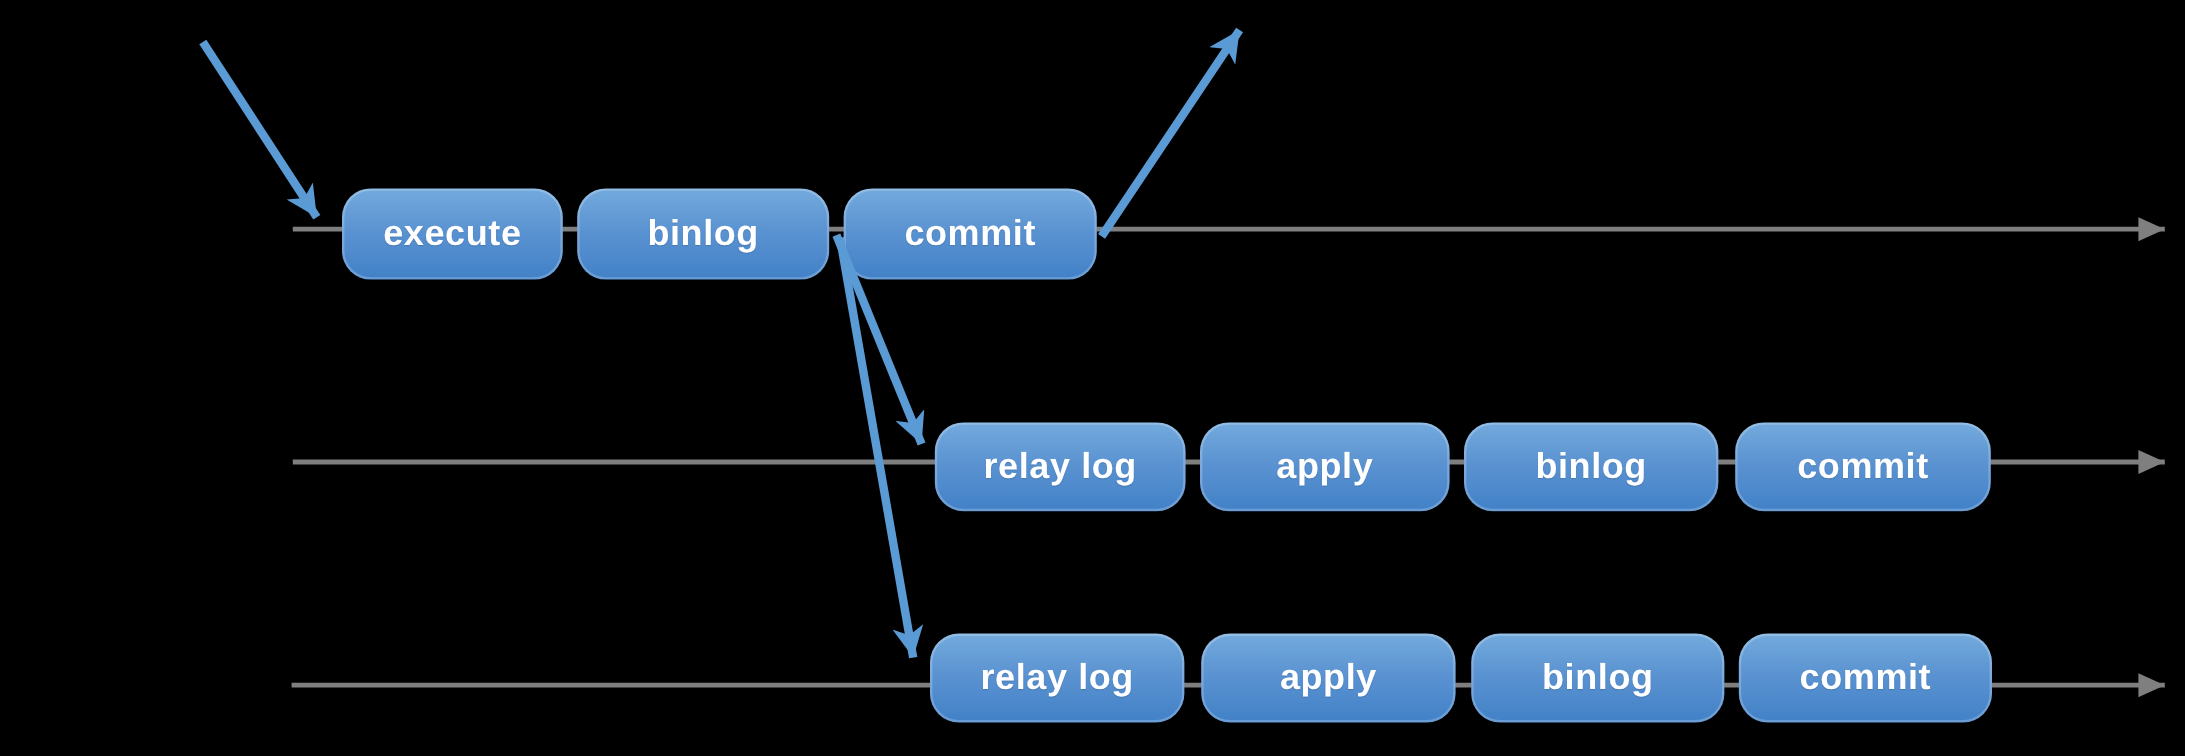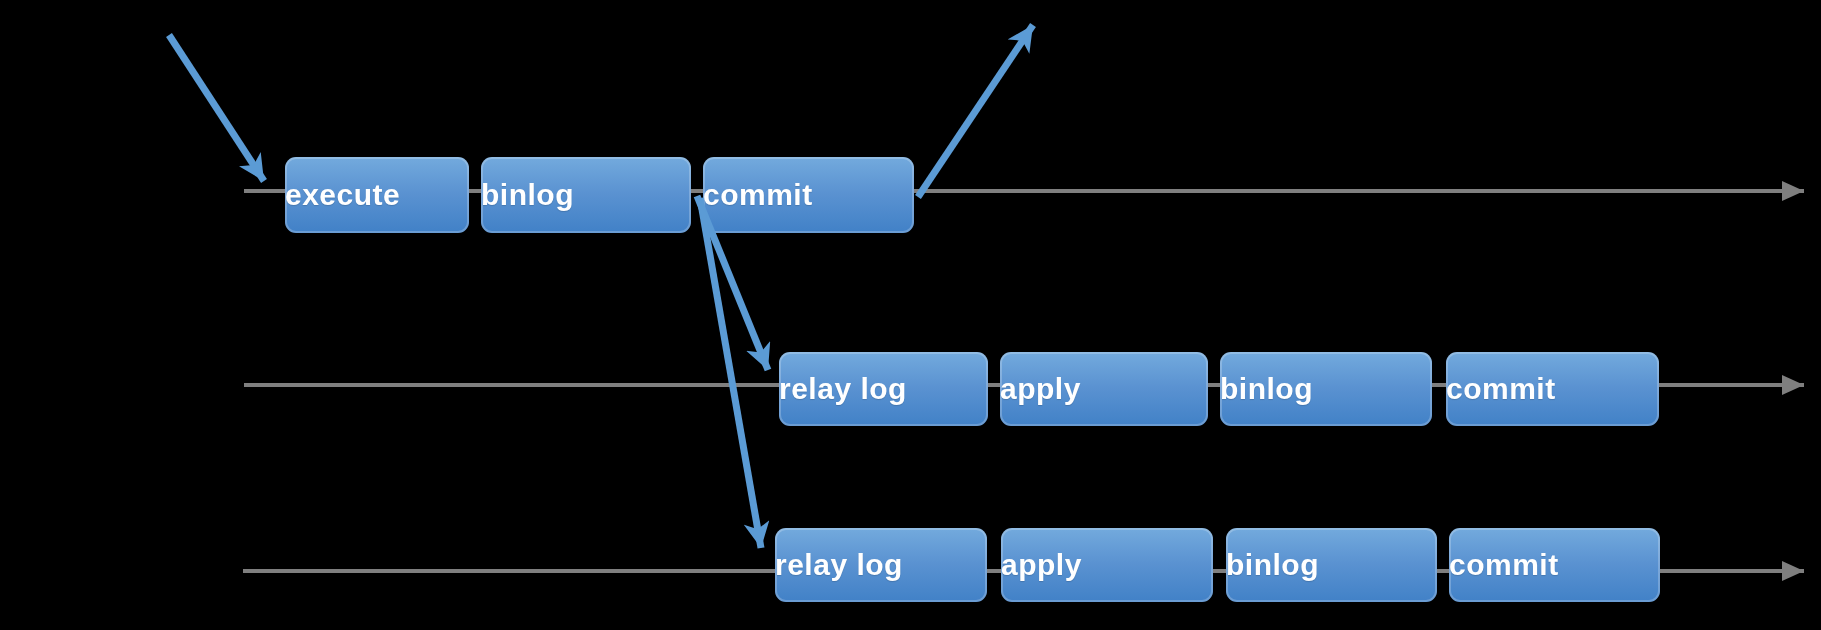--- a/index.html
+++ b/index.html
@@ -22,21 +22,22 @@
     pointer-events: none;
   }
   .timelines { z-index: 1; }
   .blue-arrows { z-index: 3; }
   .box {
     position: absolute;
     z-index: 2;
     box-sizing: border-box;
     display: flex;
     align-items: center;
-    border-radius: 11px;
+    justify-content: center;
+    border-radius: 24px;
     background: linear-gradient(180deg, #73aadd 0%, #5a92d1 48%, #4181c7 100%);
     box-shadow: inset 0 0 0 2px rgba(255,255,255,0.22);
     color: #ffffff;
     font-size: 30px;
     font-weight: bold;
     letter-spacing: 0.5px;
     text-shadow: 0 1px 1px rgba(0,0,0,0.15);
     white-space: nowrap;
   }
   

